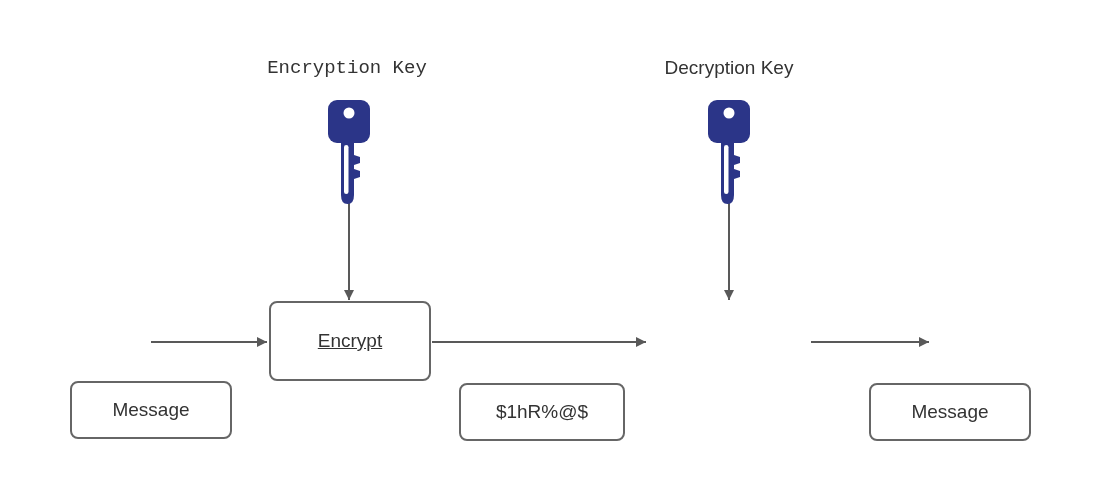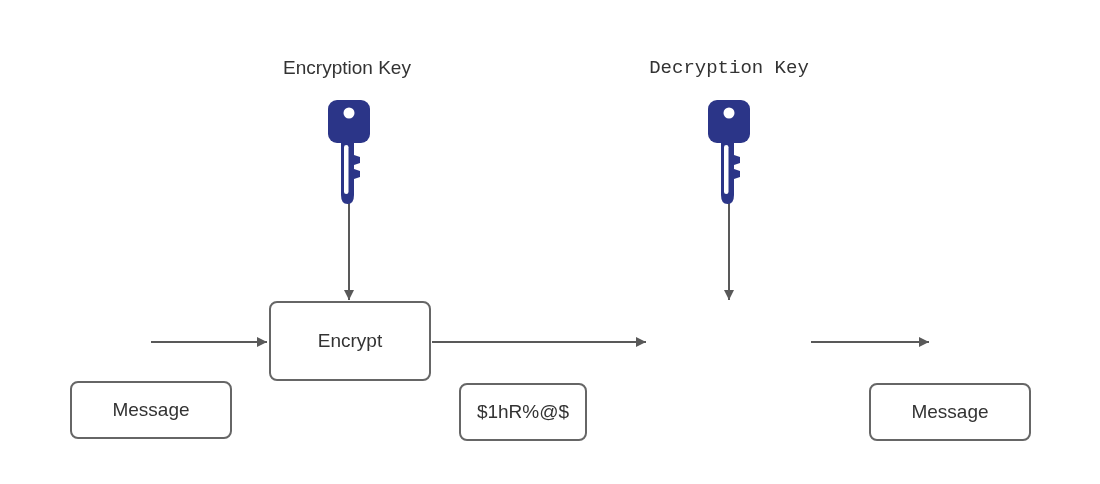--- a/index.html
+++ b/index.html
@@ -45,27 +45,27 @@
     box-sizing: border-box;
     background: #ffffff;
     border: 2px solid var(--color-box-border, #666666);
     border-radius: 8px;
     display: flex;
     align-items: center;
     justify-content: center;
     font-size: 19px;
     color: var(--color-text, #333333);
   }
-  .node-encrypt  { left: 269px; top: 301px; width: 162px; height: 80px; }
+  .node-encrypt  { left: 269px; top: 301px; width: 162px; height: 80px; text-decoration: underline; }
   .node-decrypt  { left: 648px; top: 301px; width: 162px; height: 80px; }
   .node-msg-in   { left: 70px;  top: 381px; width: 162px; height: 58px; }
-  .node-cipher   { left: 459px; top: 383px; width: 128px; height: 58px; }
+  .node-cipher   { left: 459px; top: 383px; width: 166px; height: 58px; }
   .node-msg-out  { left: 869px; top: 383px; width: 162px; height: 58px; }
-  .label-enc { left: 247px; top: 57px; }
-  .label-dec { left: 629px; top: 57px; font-family: Liberation Mono, monospace; }
+  .label-enc { left: 247px; top: 57px; font-family: Liberation Mono, monospace; }
+  .label-dec { left: 629px; top: 57px; }
   .key-enc { left: 327px; top: 100px; }
   .key-dec { left: 707px; top: 100px; }
 </style>
 </head>
 <body>
 
 <div class="canvas">
 
   <div class="key-label label-enc">Encryption Key</div>
   <div class="key-label label-dec">Decryption Key</div>

